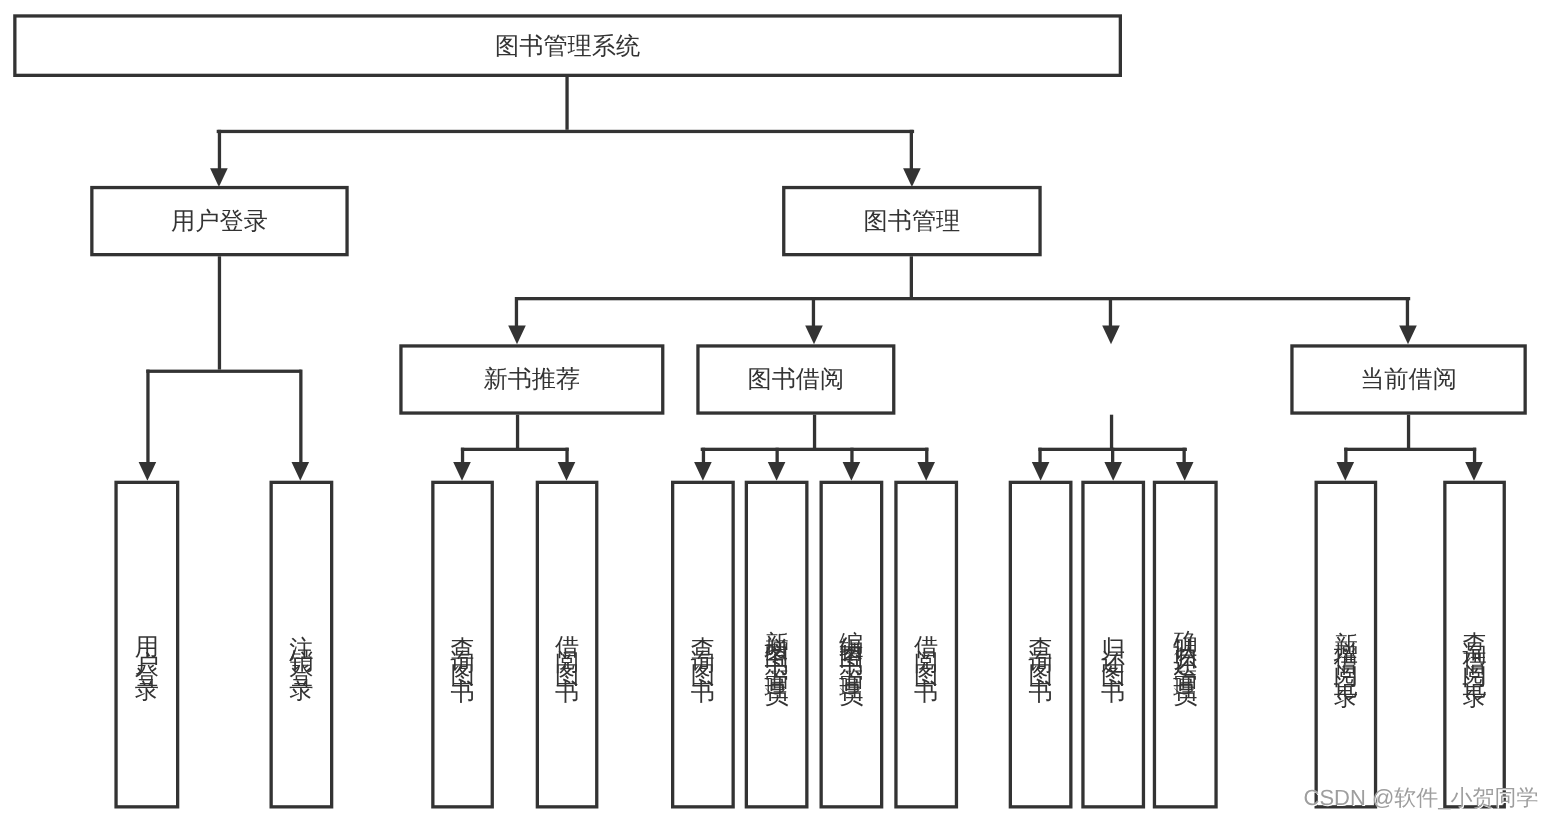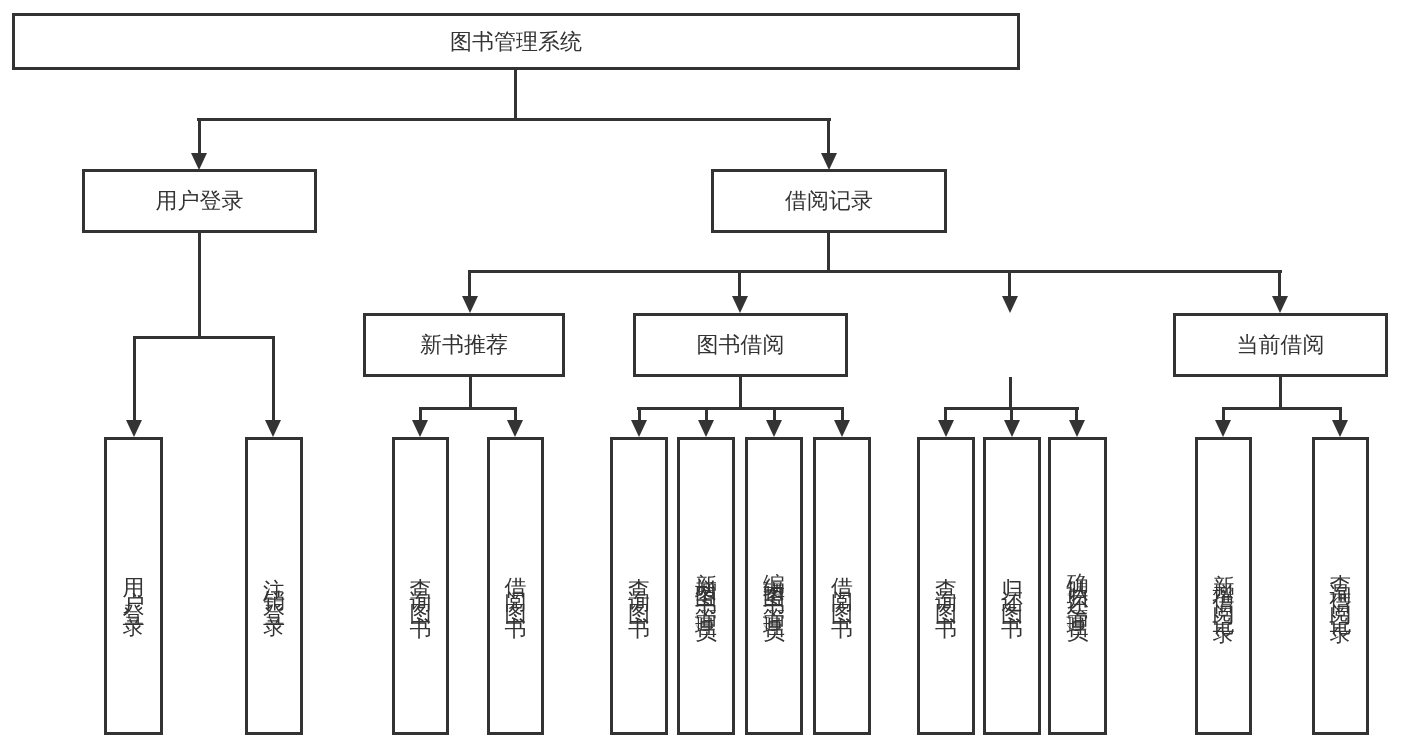--- a/index.html
+++ b/index.html
@@ -49,45 +49,45 @@
   <div class="hline" style="left:197px;top:118px;width:634px"></div>
   <div class="vline" style="left:198px;top:118px;height:36px"></div>
   <div class="arrow" style="left:191px;top:153px"></div>
   <div class="vline" style="left:827px;top:118px;height:36px"></div>
   <div class="arrow" style="left:821px;top:153px"></div>
 
   <div class="box" style="left:82px;top:169px;width:235px;height:64px">
     <span>用户登录</span>
   </div>
   <div class="box" style="left:711px;top:169px;width:236px;height:64px">
-    <span>借阅记录</span>
+    <span>图书管理</span>
   </div>
 
   <div class="vline" style="left:198px;top:233px;height:103px"></div>
   <div class="hline" style="left:133px;top:336px;width:141px"></div>
   <div class="vline" style="left:133px;top:336px;height:86px"></div>
   <div class="arrow" style="left:126px;top:420px"></div>
   <div class="vline" style="left:272px;top:336px;height:86px"></div>
   <div class="arrow" style="left:265px;top:420px"></div>
 
   <div class="vline" style="left:827px;top:233px;height:37px"></div>
   <div class="hline" style="left:469px;top:270px;width:813px"></div>
   <div class="vline" style="left:468px;top:270px;height:28px"></div>
   <div class="arrow" style="left:462px;top:296px"></div>
   <div class="vline" style="left:738px;top:270px;height:28px"></div>
   <div class="arrow" style="left:732px;top:296px"></div>
   <div class="vline" style="left:1008px;top:270px;height:28px"></div>
   <div class="arrow" style="left:1002px;top:296px"></div>
   <div class="vline" style="left:1278px;top:270px;height:28px"></div>
   <div class="arrow" style="left:1272px;top:296px"></div>
 
-  <div class="box" style="left:363px;top:313px;width:202px;height:64px">
+  <div class="box" style="left:363px;top:313px;width:241px;height:64px">
     <span>新书推荐</span>
   </div>
-  <div class="box" style="left:633px;top:313px;width:215px;height:64px">
+  <div class="box" style="left:633px;top:313px;width:181px;height:64px">
     <span>图书借阅</span>
   </div>
   <div class="box" style="left:1173px;top:313px;width:215px;height:64px">
     <span>当前借阅</span>
   </div>
 
   <div class="vline" style="left:469px;top:377px;height:32px"></div>
   <div class="vline" style="left:739px;top:377px;height:32px"></div>
   <div class="vline" style="left:1009px;top:377px;height:32px"></div>
   <div class="vline" style="left:1279px;top:377px;height:32px"></div>
@@ -160,14 +160,15 @@
     <span class="vtext sp-sm">确认归还（管理员）</span>
   </div>
 
   <div class="box" style="left:1195px;top:437px;width:57px;height:298px">
     <span class="vtext sp-md">新增借阅记录</span>
   </div>
   <div class="box" style="left:1312px;top:437px;width:57px;height:298px">
     <span class="vtext sp-md">查询借阅记录</span>
   </div>
 
+  <div class="watermark">CSDN @软件_小贺同学</div>
 
 </div>
 
 </body></html>

